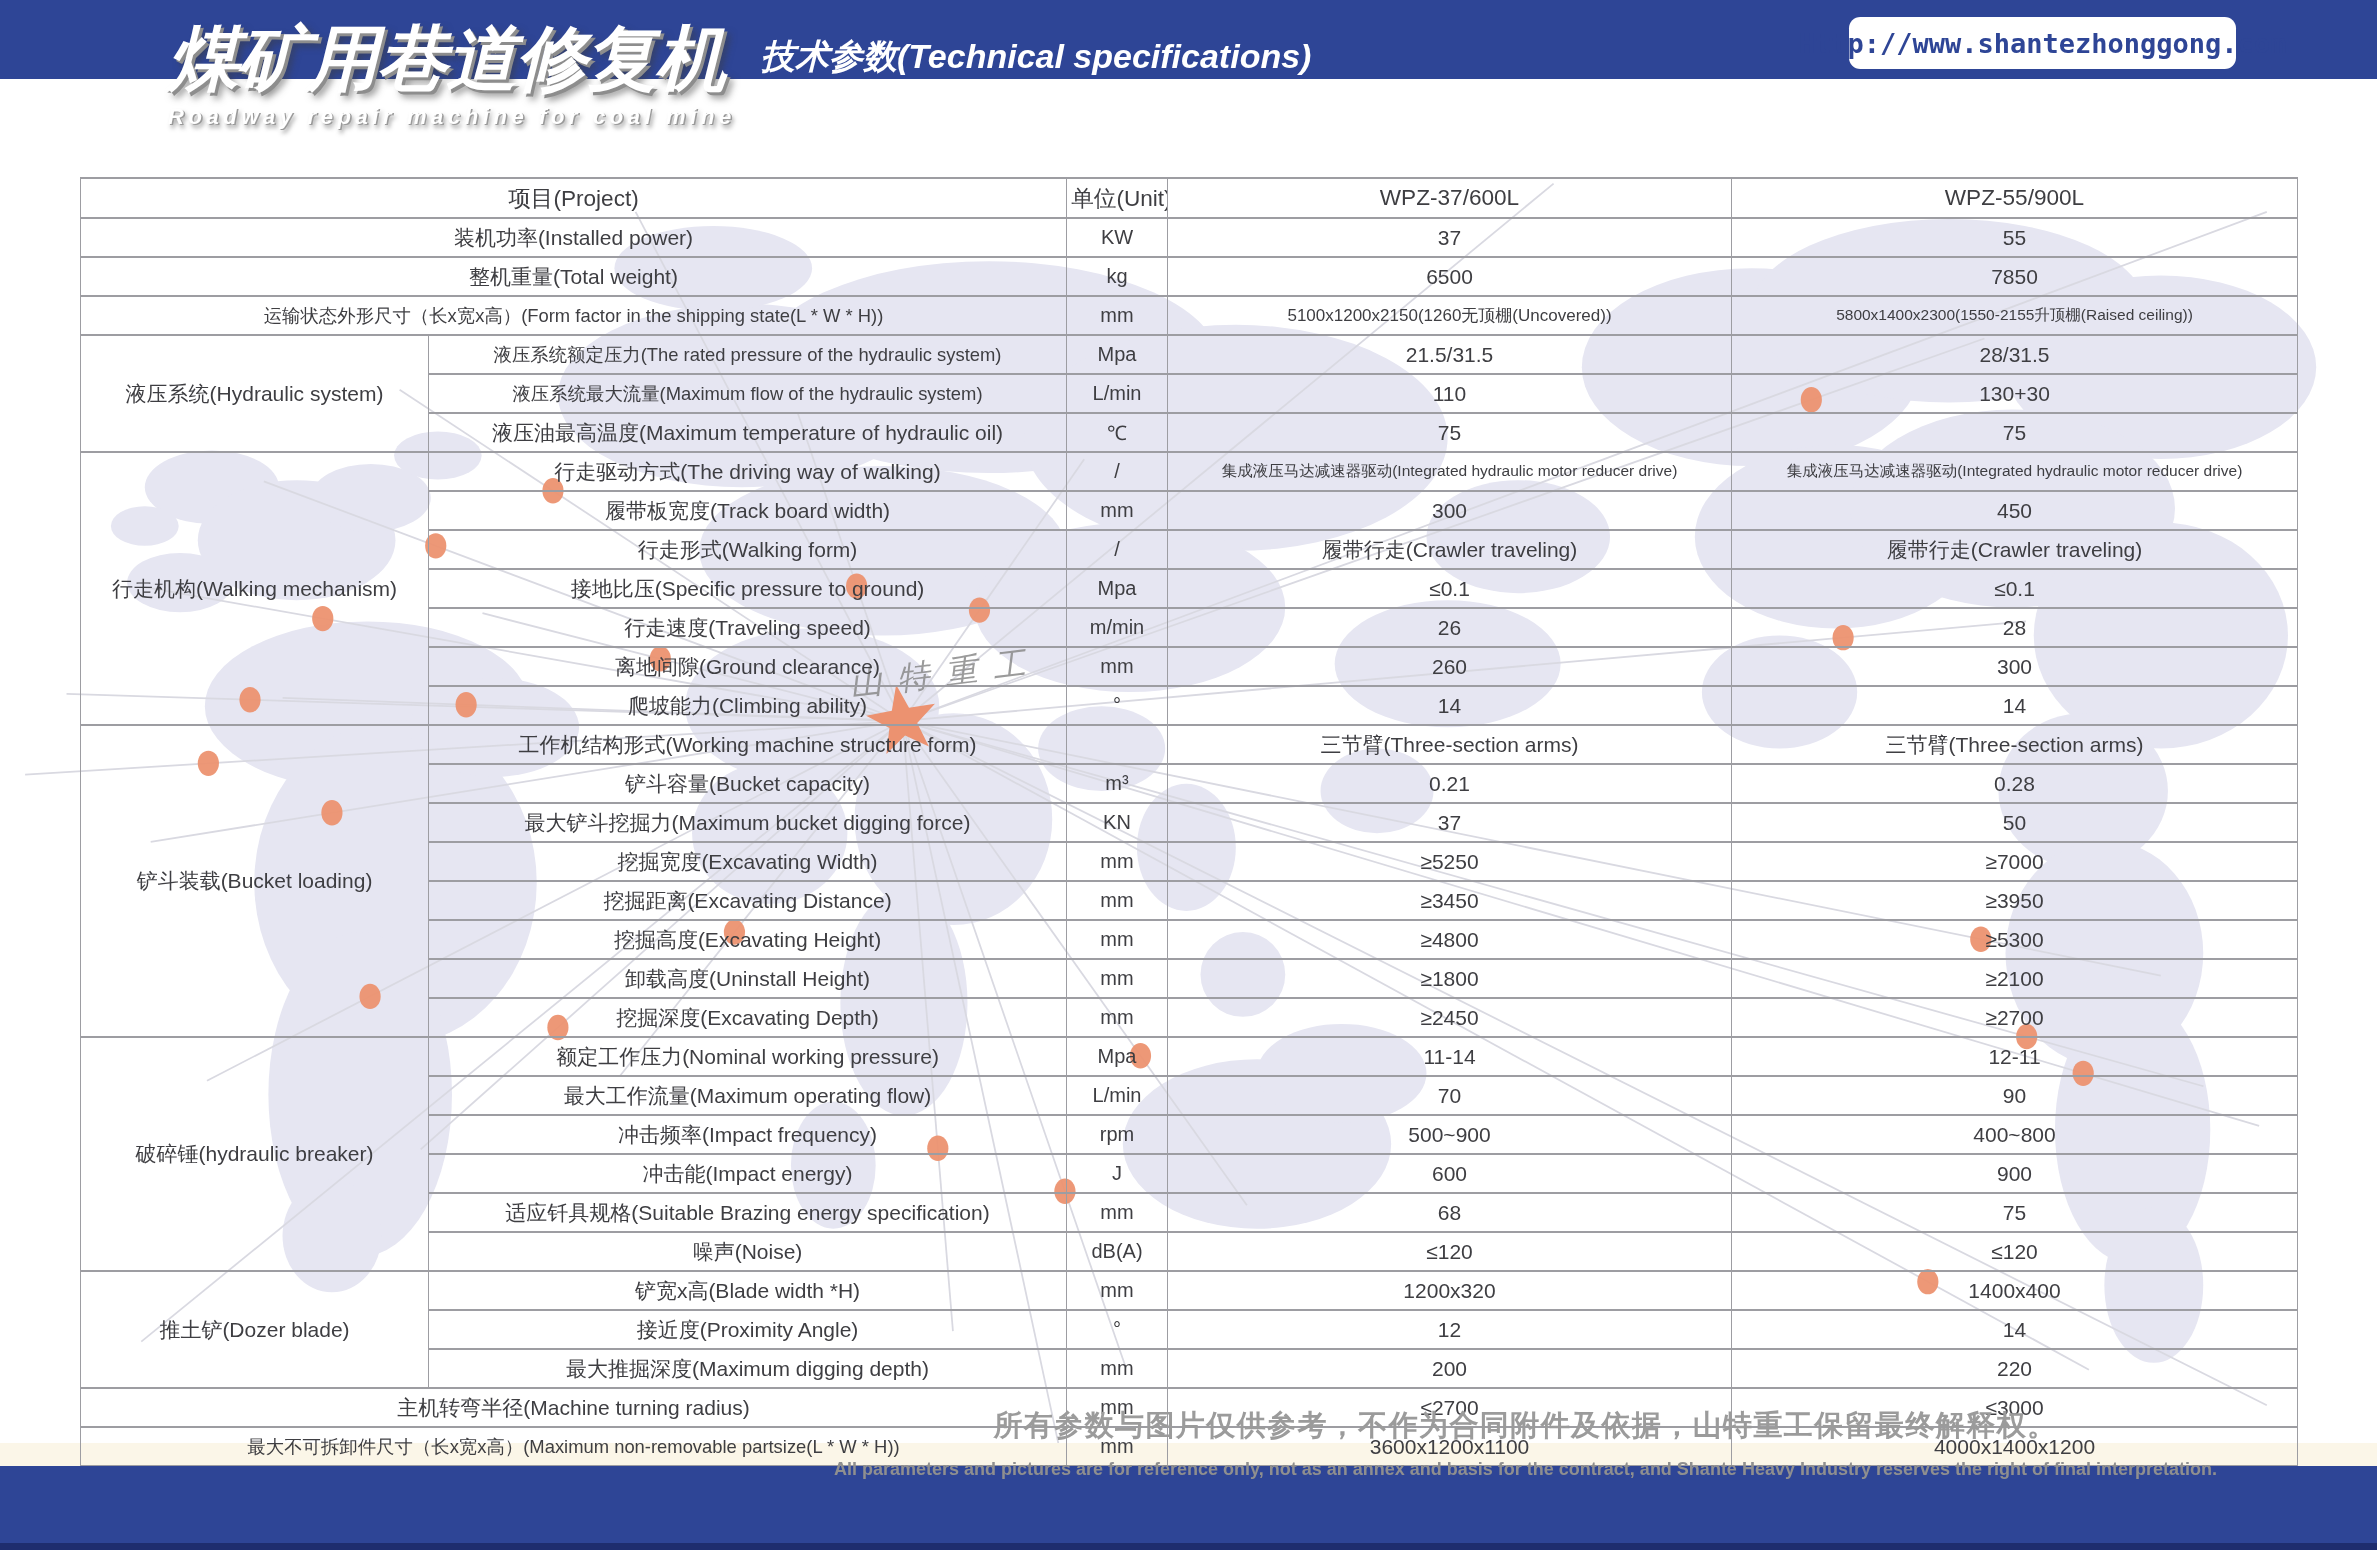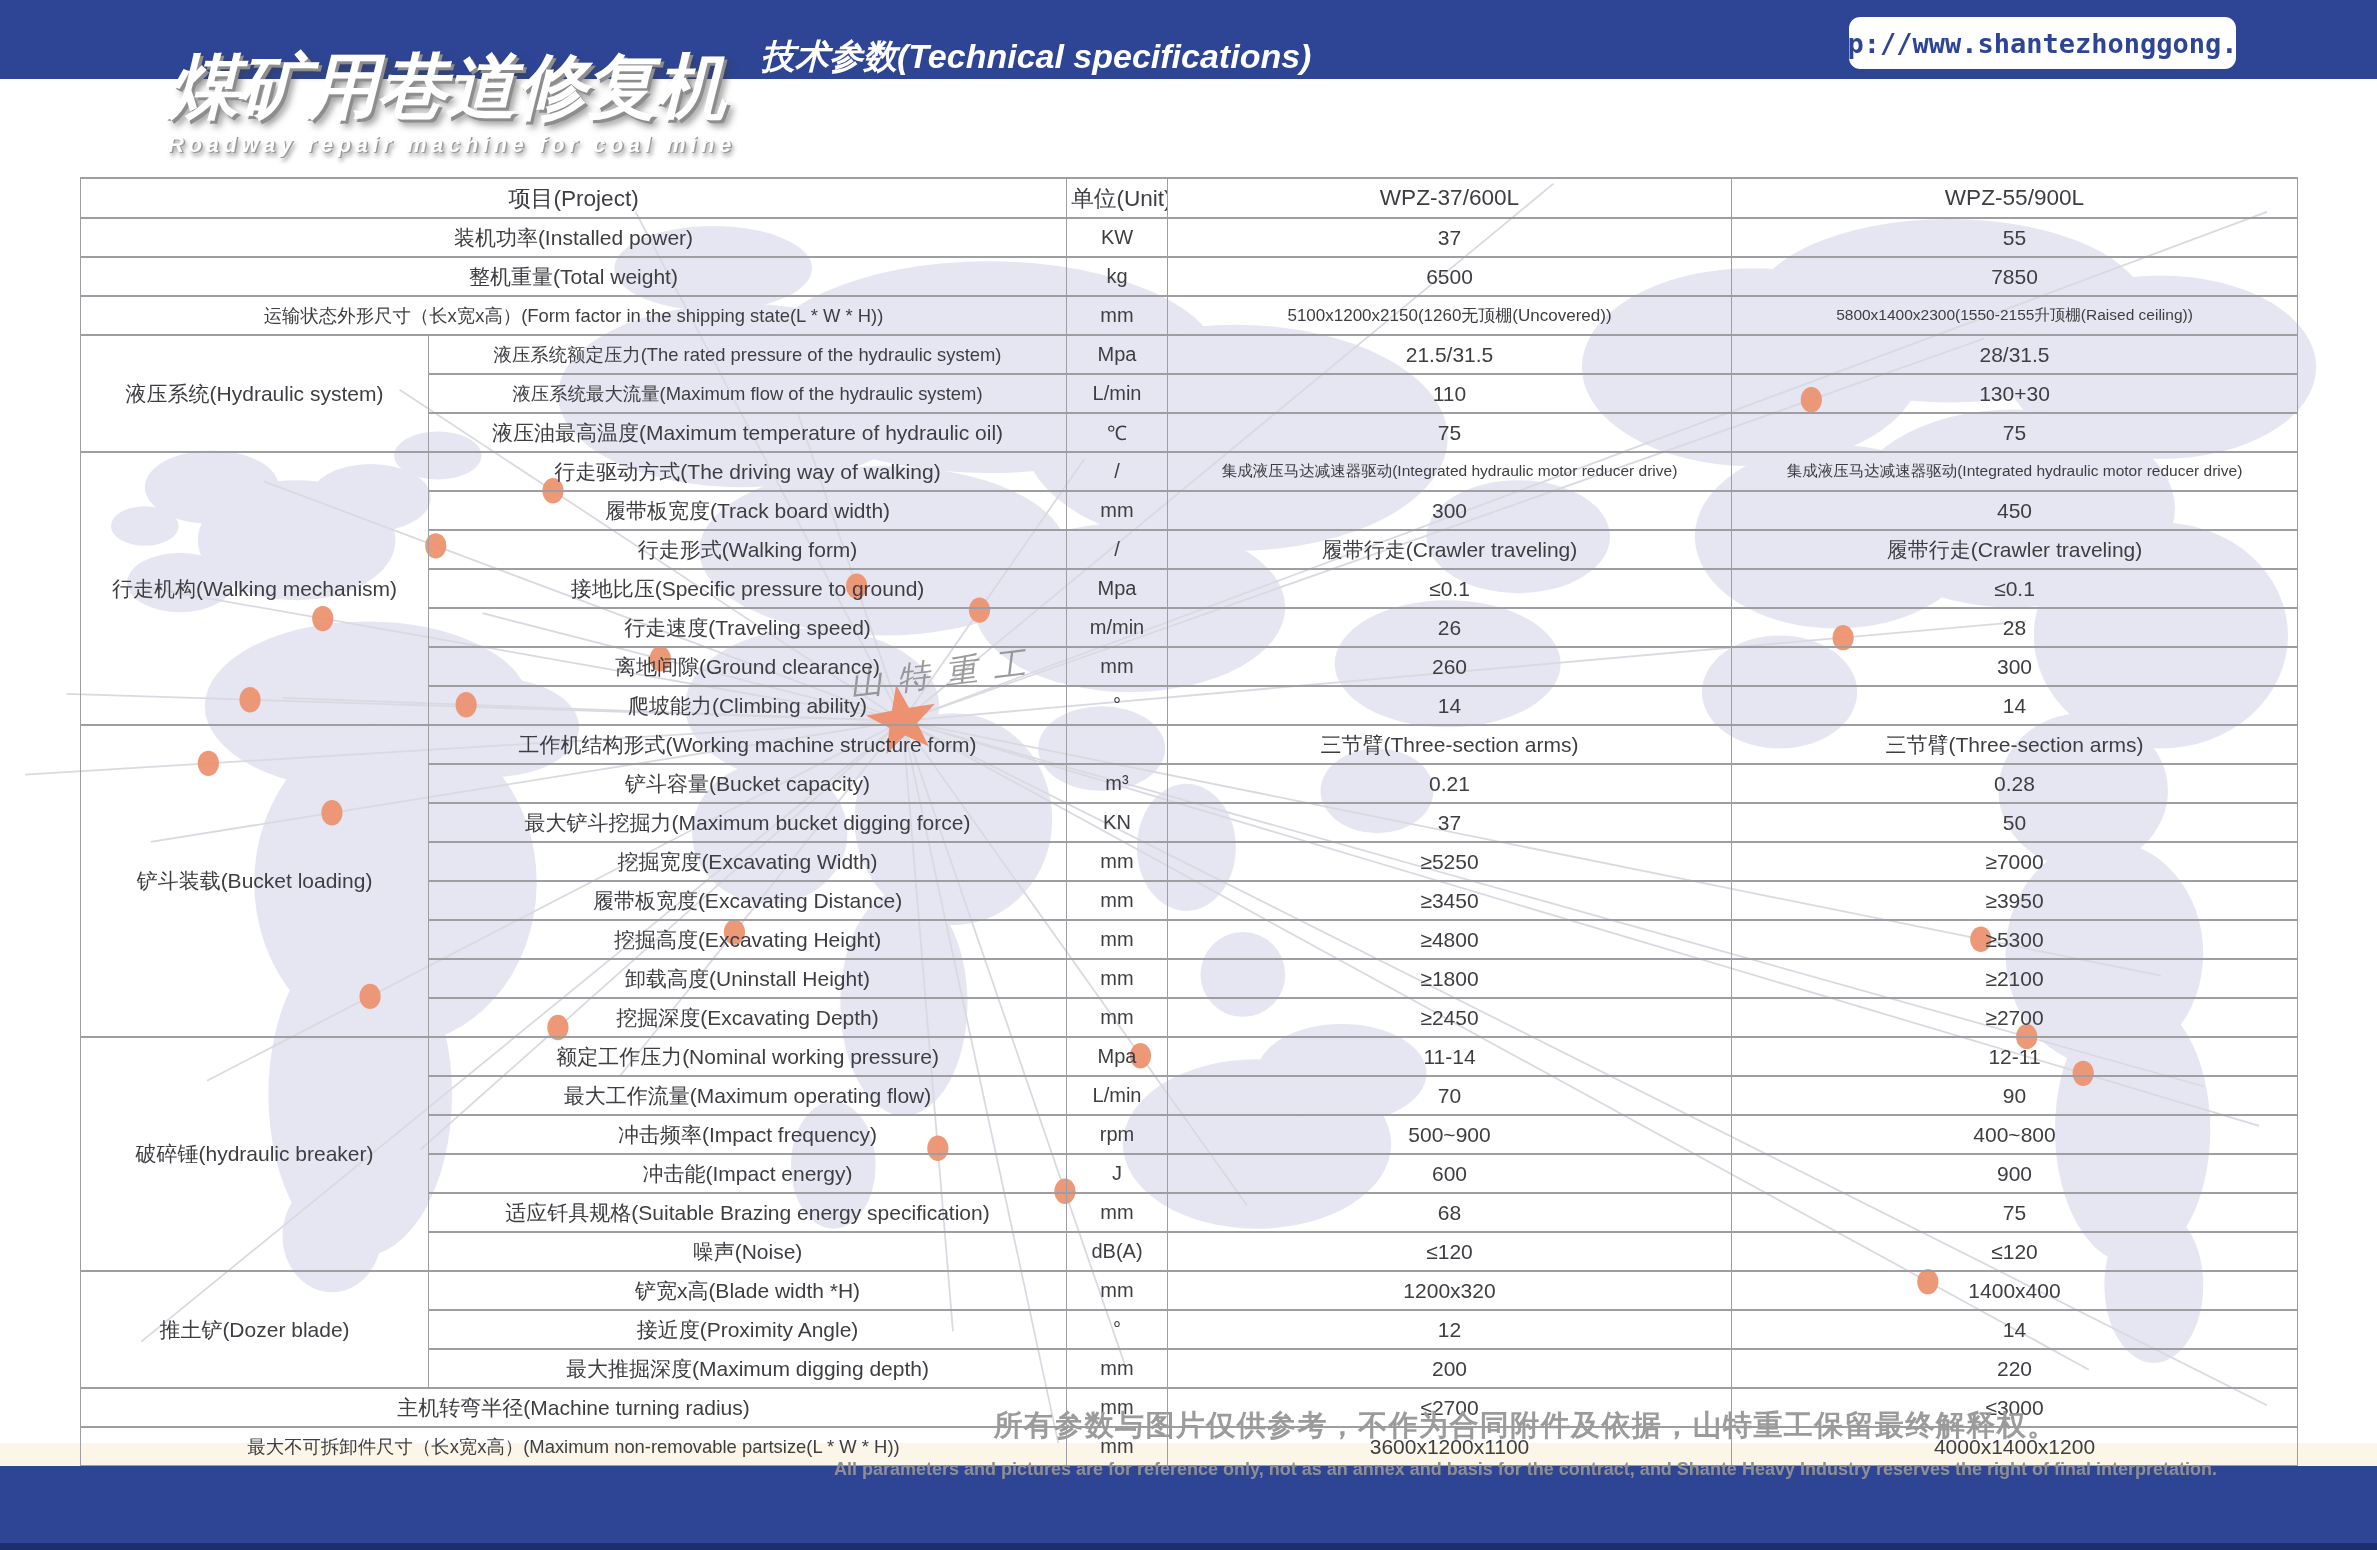--- a/index.html
+++ b/index.html
@@ -6,21 +6,21 @@
   .page{
     position:relative;width:2377px;height:1550px;overflow:hidden;
     background:#ffffff;font-family:"Liberation Sans", sans-serif;
   }
   
   .topbar{position:absolute;left:0;top:0;width:2377px;height:79px;background:#2e4596;}
   .brand{position:absolute;left:168px;top:22.6px;z-index:5;}
   .brand-zh{
     font-size:71px;font-weight:bold;font-style:italic;color:#ffffff;letter-spacing:-1.4px;
     text-shadow:2.8px 2.8px 0 #8d8d8d, 5.7px 6.4px 7px rgba(60,60,60,.55);
-    white-space:nowrap;line-height:1;margin-top:28px;
+    white-space:nowrap;line-height:1;
   }
   .brand-en{
     margin-top:10px;font-size:22px;font-weight:bold;font-style:italic;color:#ffffff;
     letter-spacing:4.6px;white-space:nowrap;
     text-shadow:1.4px 1.4px 0 #9a9a9a, 2.8px 3.5px 4.2px rgba(60,60,60,.5);
   }
   .tech-title{
     position:absolute;left:761px;top:34px;z-index:5;
     font-size:34px;font-weight:bold;font-style:italic;color:#ffffff;white-space:nowrap;
   }
@@ -285,21 +285,21 @@
           <td class="">37</td>
           <td class="">50</td>
         </tr>
         <tr>
           <td class="">挖掘宽度(Excavating Width)</td>
           <td class="unit-cell">mm</td>
           <td class="">≥5250</td>
           <td class="">≥7000</td>
         </tr>
         <tr>
-          <td class="">履带板宽度(Excavating Distance)</td>
+          <td class="">挖掘距离(Excavating Distance)</td>
           <td class="unit-cell">mm</td>
           <td class="">≥3450</td>
           <td class="">≥3950</td>
         </tr>
         <tr>
           <td class="">挖掘高度(Excavating Height)</td>
           <td class="unit-cell">mm</td>
           <td class="">≥4800</td>
           <td class="">≥5300</td>
         </tr>

